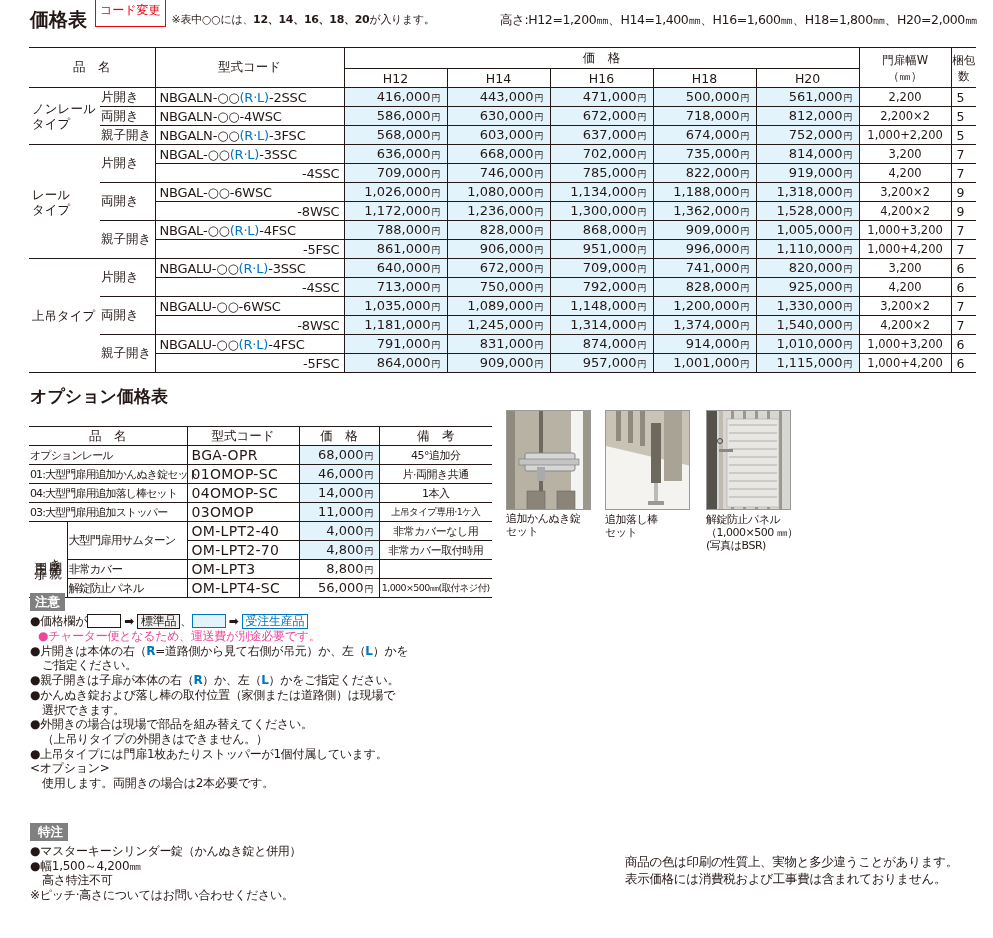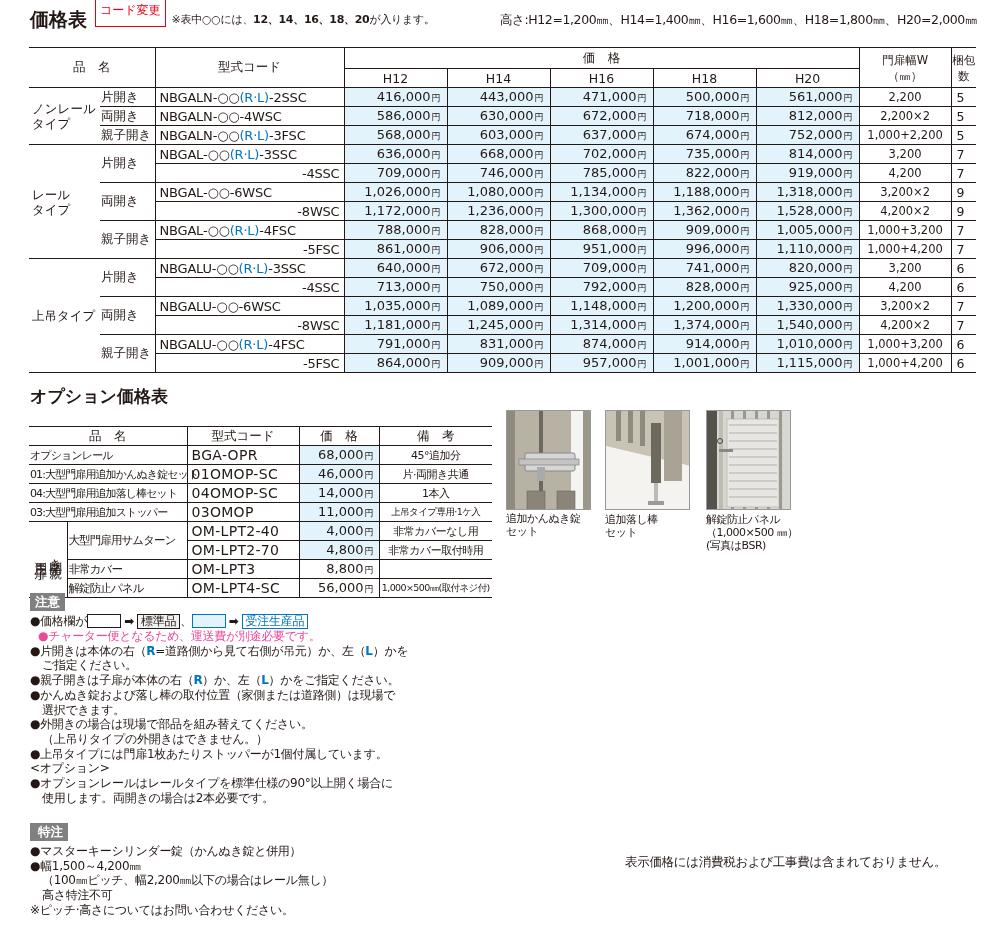--- a/index.html
+++ b/index.html
@@ -429,28 +429,27 @@
   <div class="ln red">●チャーター便となるため、運送費が別途必要です。</div>
   <div class="ln"><span>●片開きは本体の右（</span><span class="bl">R</span><span>=道路側から見て右側が吊元）か、左（</span><span class="bl">L</span><span>）かを</span></div>
   <div class="ln ind">ご指定ください。</div>
   <div class="ln"><span>●親子開きは子扉が本体の右（</span><span class="bl">R</span><span>）か、左（</span><span class="bl">L</span><span>）かをご指定ください。</span></div>
   <div class="ln">●かんぬき錠および落し棒の取付位置（家側または道路側）は現場で</div>
   <div class="ln ind">選択できます。</div>
   <div class="ln">●外開きの場合は現場で部品を組み替えてください。</div>
   <div class="ln ind">（上吊りタイプの外開きはできません。）</div>
   <div class="ln">●上吊タイプには門扉1枚あたりストッパーが1個付属しています。</div>
   <div class="ln">&lt;オプション&gt;</div>
-  <div class="ln">●オプションレールはレールタイプを標準仕様の90°以上開く場合に</div>
   <div class="ln ind">使用します。両開きの場合は2本必要です。</div>
 </div>
 
 <div class="tag" style="top:823px;padding-left:8px;">特注</div>
 <div class="notes" style="top:844px;">
   <div class="ln">●マスターキーシリンダー錠（かんぬき錠と併用）</div>
   <div class="ln">●幅1,500～4,200㎜</div>
-  <div class="ln ind">（100㎜ピッチ、幅2,200㎜以下の場合はレール無し）</div>
   <div class="ln ind">高さ特注不可</div>
   <div class="ln">※ピッチ·高さについてはお問い合わせください。</div>
 </div>
 
 <div class="footer-note">
+  <div>商品の色は印刷の性質上、実物と多少違うことがあります。</div>
   <div>表示価格には消費税および工事費は含まれておりません。</div>
 </div>
 
 </body></html>

